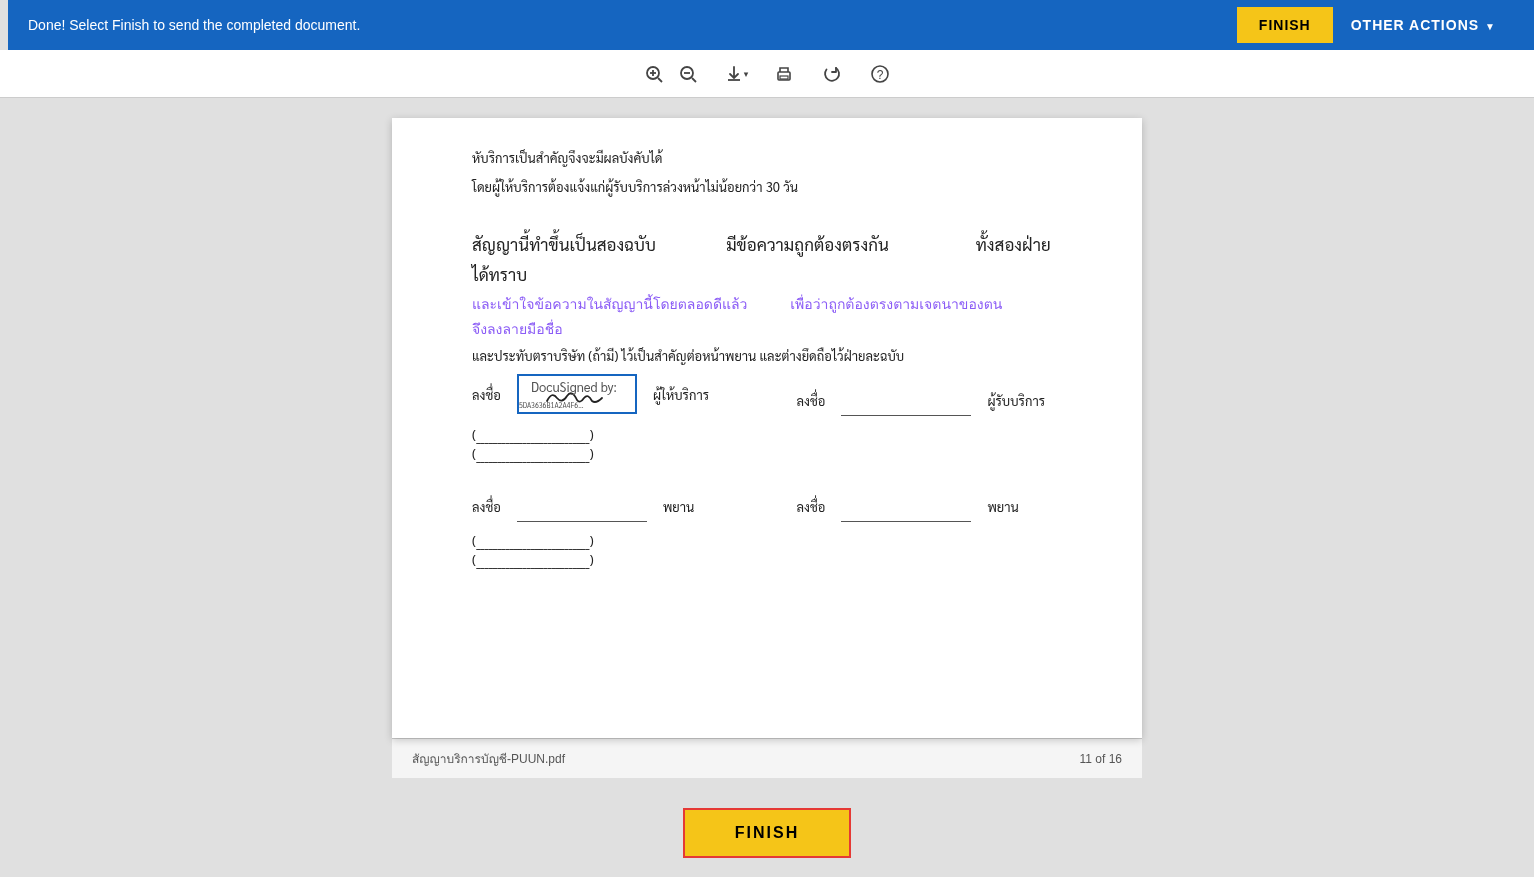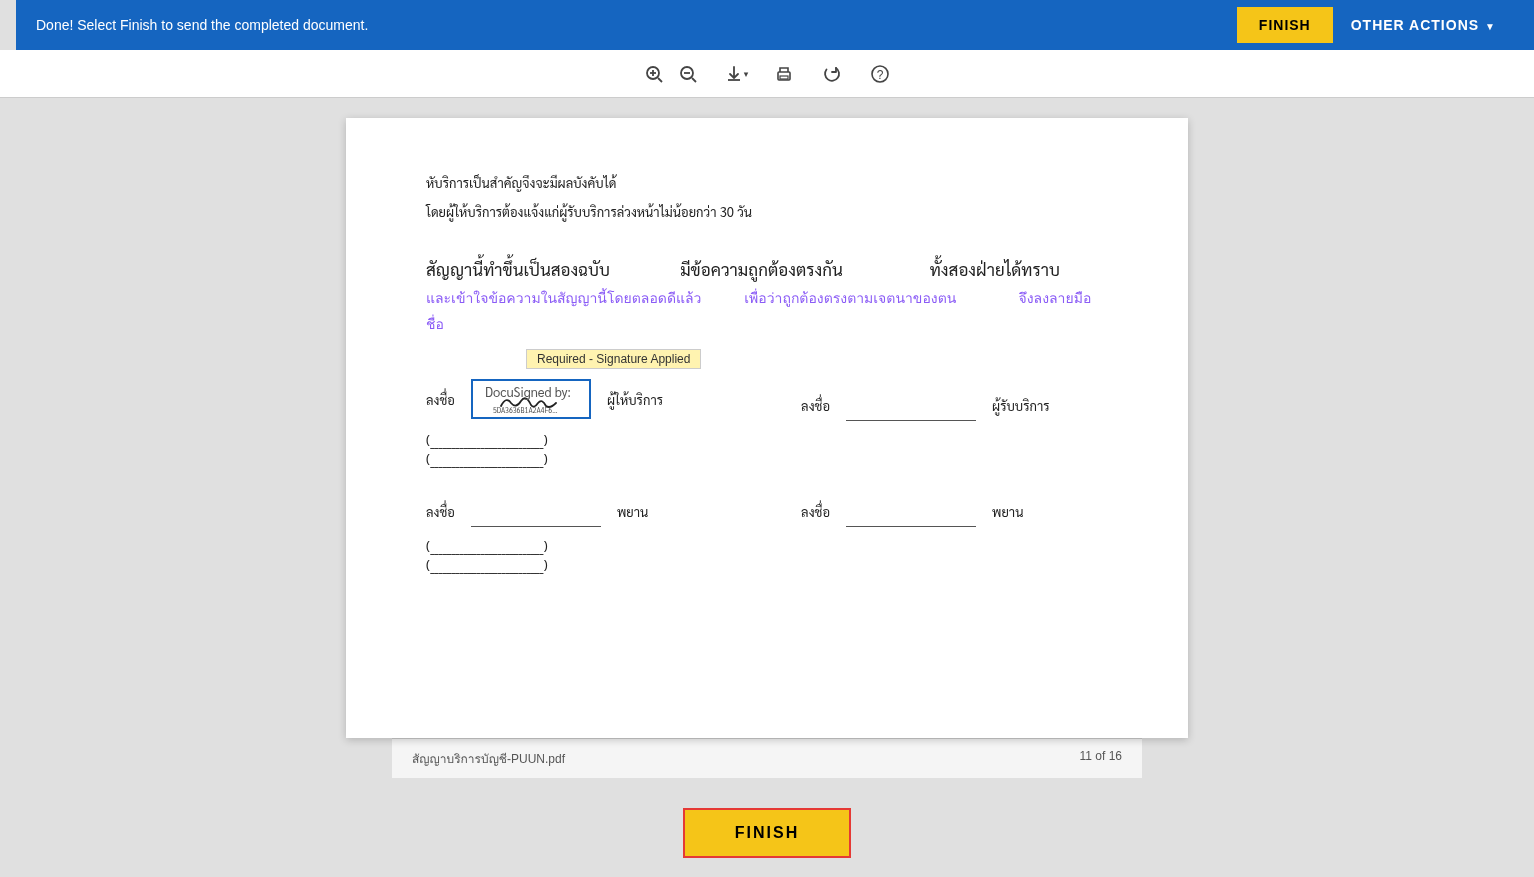--- a/index.html
+++ b/index.html
@@ -8,21 +8,21 @@
     
     .top-bar {
       background: #1565c0;
       color: white;
       display: flex;
       align-items: center;
       justify-content: space-between;
       padding: 0 20px;
       height: 50px;
       position: fixed;
-      top: 0; left: 16px; right: 0;
+      top: 0; left: 8px; right: 0;
       z-index: 100;
     }
     .top-bar-message {
       font-size: 14px;
       color: white;
     }
     .top-bar-actions {
       display: flex;
       align-items: center;
       gap: 0;
@@ -88,24 +88,24 @@
       display: flex;
       flex-direction: column;
       align-items: center;
       padding: 20px 0 40px;
       min-height: calc(100vh - 98px);
     }
 
     
     .doc-page {
       background: white;
-      width: 842px;
+      width: 750px;
       min-height: 620px;
       box-shadow: 0 2px 8px rgba(0,0,0,0.2);
-      padding: 53px 80px;
+      padding: 28px 80px;
       position: relative;
     }
 
     .doc-text {
       font-size: 13px;
       color: #222;
       line-height: 1.8;
       font-family: 'TH Sarabun New', 'Sarabun', Arial, sans-serif;
     }
 
@@ -182,21 +182,21 @@
 
     .signature-svg {
       margin-top: 6px;
     }
 
     .docusign-id {
       font-size: 7px;
       color: #555;
       position: absolute;
       bottom: 2px;
-      left: 20px;
+      left: 0;
     }
 
     .paren-line {
       font-size: 13px;
       color: #222;
       font-family: 'TH Sarabun New', 'Sarabun', Arial, sans-serif;
       margin-top: 2px;
     }
 
     .paren-row {
@@ -218,21 +218,21 @@
       font-size: 13px;
       color: #222;
       font-family: 'TH Sarabun New', 'Sarabun', Arial, sans-serif;
     }
 
     
     .footer-bar {
       background: #f5f5f5;
       border-top: 1px solid #ccc;
       display: flex;
-      align-items: flex-start;
+      align-items: center;
       justify-content: space-between;
       padding: 10px 20px;
       width: 750px;
       margin-top: 0;
       font-size: 12px;
       color: #555;
     }
 
     
     .bottom-finish-area {
@@ -336,24 +336,24 @@
         &nbsp;&nbsp;&nbsp;&nbsp;&nbsp;&nbsp;&nbsp;&nbsp;&nbsp;&nbsp;&nbsp;&nbsp;&nbsp;&nbsp;&nbsp;&nbsp;&nbsp;&nbsp;&nbsp;
         <span>ทั้งสองฝ่ายได้ทราบ</span>
       </div>
       <div style="font-size:14px;color:#8b5cf6;line-height:1.8;font-family:Liberation Sans, sans-serif;margin-bottom:2px;">
         <span>และเข้าใจข้อความในสัญญานี้โดยตลอดดีแล้ว</span>
         &nbsp;&nbsp;&nbsp;&nbsp;&nbsp;&nbsp;&nbsp;&nbsp;&nbsp;
         <span>เพื่อว่าถูกต้องตรงตามเจตนาของตน</span>
         &nbsp;&nbsp;&nbsp;&nbsp;&nbsp;&nbsp;&nbsp;&nbsp;&nbsp;&nbsp;&nbsp;&nbsp;&nbsp;&nbsp;
         <span>จึงลงลายมือชื่อ</span>
       </div>
-
-      <div style="margin-left: 100px; margin-bottom:4px;">
-        <span class="required-badge">Required - Signature Applied</span>
-      </div>
+      <div style="font-size:13px;color:#222;line-height:1.8;font-family:'TH Sarabun New','Sarabun',Arial,sans-serif;margin-bottom:6px;">
+        <span>และประทับตราบริษัท (ถ้ามี) ไว้เป็นสำคัญต่อหน้าพยาน และต่างยึดถือไว้ฝ่ายละฉบับ</span>
+      </div>
+
 
       <div class="sig-row">
 
         <div class="sig-block">
           <div class="sig-line-row">
             <span>ลงชื่อ</span>
             <div class="docusign-box">
               <span class="docusign-label">DocuSigned by:</span>
               <svg class="signature-svg" width="70" height="22" viewBox="0 0 70 22">
                 <path d="M5 15 Q10 5 15 12 Q20 18 25 10 Q30 3 35 14 Q38 18 42 12 Q46 7 50 15 Q54 18 60 12" stroke="#222" stroke-width="1.8" fill="none" stroke-linecap="round"></path>

